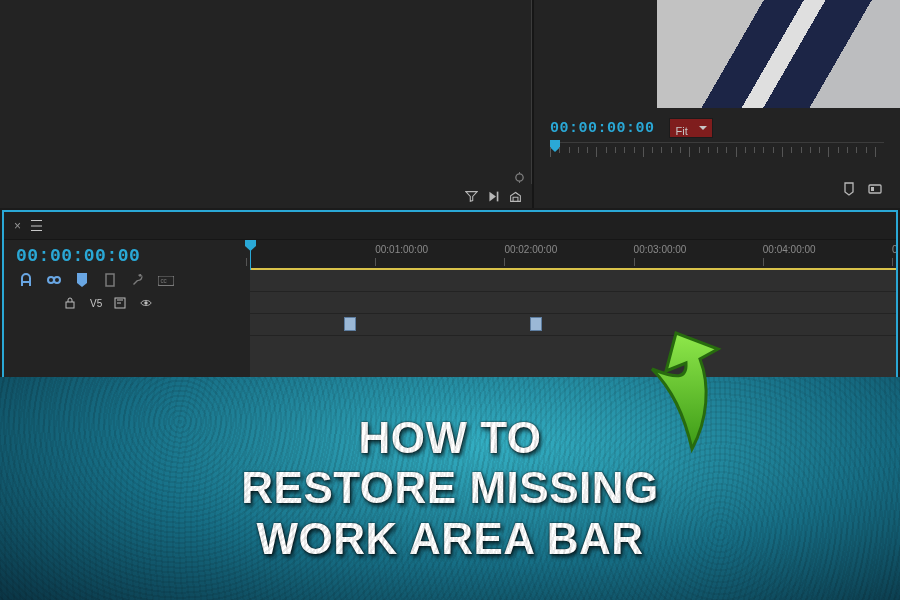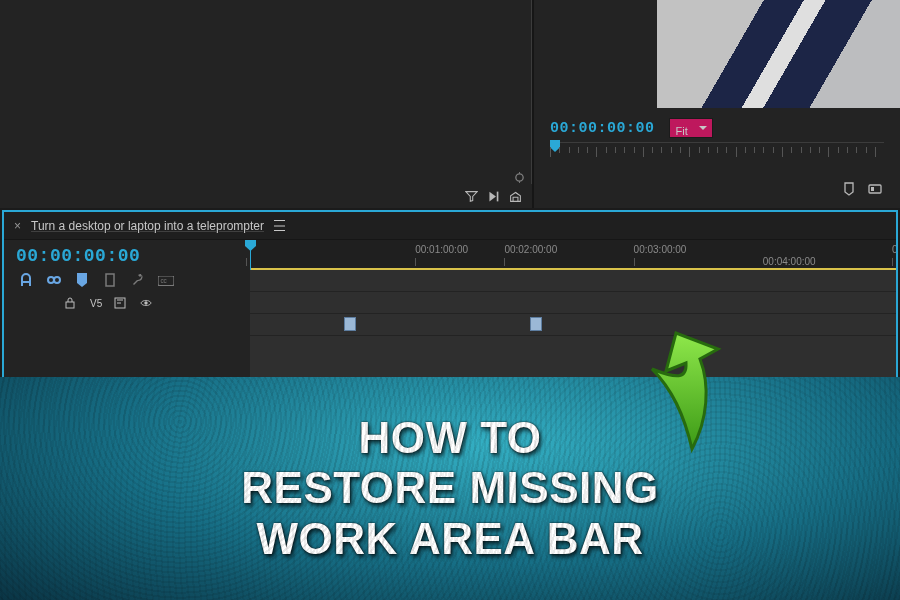--- a/index.html
+++ b/index.html
@@ -13,21 +13,21 @@
   .source-footer { position: absolute; bottom: 0; left: 0; right: 0; height: 24px; display:flex; justify-content:flex-end; align-items:center; gap:8px; padding-right:10px; }
   .mini-ico { width:14px; height:14px; display:inline-flex; align-items:center; justify-content:center; color:#b8b8b8; font-size:11px; }
 
   .program-panel { flex:1; background:#232323; display:flex; flex-direction:column; }
   .program-viewer { height:112px; position:relative; overflow:hidden; }
   .thumb { position:absolute; right:-2px; top:-2px; width:245px; height:110px; background:
      linear-gradient(120deg,#c9c9c9 0 35%,#0f1b46 35% 48%,#eaeaea 48% 55%,#0f1b46 55% 70%,#c3c4c7 70% 100%);
      filter:saturate(.85) contrast(.9); }
   .program-controls { display:flex; align-items:center; gap:14px; padding:6px 16px 0 16px; }
   .tc { font-family:"Courier New",monospace; font-size:15px; color:#2aa8d6; font-weight:bold; letter-spacing:.5px; }
-  .fit { width:44px; height:20px; background:#be185d; border:1px solid #1b1b1b; color:#c7c7c7; font-size:11px; display:flex; align-items:flex-end; padding-left:6px; position:relative; }
+  .fit { width:44px; height:20px; background:#7f1d1d; border:1px solid #1b1b1b; color:#c7c7c7; font-size:11px; display:flex; align-items:flex-end; padding-left:6px; position:relative; }
   .fit::after { content:""; position:absolute; right:5px; top:7px; border:4px solid transparent; border-top-color:#c7c7c7; }
   .program-ruler { margin:4px 16px 0 16px; height:26px; position:relative; border-top:1px solid #3c3c3c; }
   .ph-marker { position:absolute; left:0; top:-3px; width:10px; height:12px; background:#2aa8d6; clip-path:polygon(0 0,100% 0,100% 60%,50% 100%,0 60%); }
   .ticks { position:absolute; top:4px; left:0; right:0; height:14px; display:flex; }
   .ticks span { flex:1; border-left:1px solid #555; height:6px; }
   .ticks span:nth-child(5n+1){height:10px;}
   .program-icons { margin-top:14px; display:flex; justify-content:flex-end; gap:12px; padding-right:18px; }
 
   
   .timeline { height:171px; border:2px solid #2aa8d6; background:#232323; margin:2px; position:relative; overflow:hidden; }
@@ -169,21 +169,20 @@
             <rect x="3" y="5" width="3" height="4" fill="#b8b8b8"></rect>
           </svg>
       </span>
     </div>
   </div>
 </div>
 
 <div class="timeline">
   <div class="tl-tabbar">
     <span class="tab-close">×</span>
-    <span class="tab-title">Turn a desktop or laptop into a teleprompter</span>
     <span class="tab-menu"></span>
   </div>
 
   <div class="tl-body">
 
     <div class="tl-left">
       <div class="tl-tc">00:00:00:00</div>
       <div class="tl-toolrow">
         <span class="tool-ico"><svg viewBox="0 0 16 16">
               <path d="M4 14V6a4 4 0 018 0v8M4 10h8" fill="none" stroke="currentColor" stroke-width="2"></path>
@@ -221,24 +220,24 @@
                 <path d="M1 5c2-4 10-4 12 0-2 4-10 4-12 0z" fill="none" stroke="#bdbdbd"></path>
                 <circle cx="7" cy="5" r="2" fill="#bdbdbd"></circle>
               </svg></span>
         </div>
       </div>
     </div>
 
     <div class="tl-right">
       <div class="ruler" id="tl-ruler">
           <span class="rtick" style="left: 0%;"></span>
-          <span class="rtick" style="left: 20%; margin-left: 40px;">00:01:00:00</span>
+          <span class="rtick" style="left: 20%;">00:01:00:00</span>
           <span class="rtick" style="left: 40%;">00:02:00:00</span>
           <span class="rtick" style="left: 60%;">00:03:00:00</span>
-          <span class="rtick" style="left: 80%; margin-top: 12px;">00:04:00:00</span>
+          <span class="rtick" style="left: 80%;">00:04:00:00</span>
           <span class="rtick" style="left: 100%;">00:05:00:00</span>
         </div>
       <div class="work-area"></div>
       <div class="playhead"></div>
       <div class="track-area">
         <div class="lane"></div>
         <div class="lane"></div>
         <div class="lane">
           <div class="clip a"></div>
           <div class="clip b"></div>

